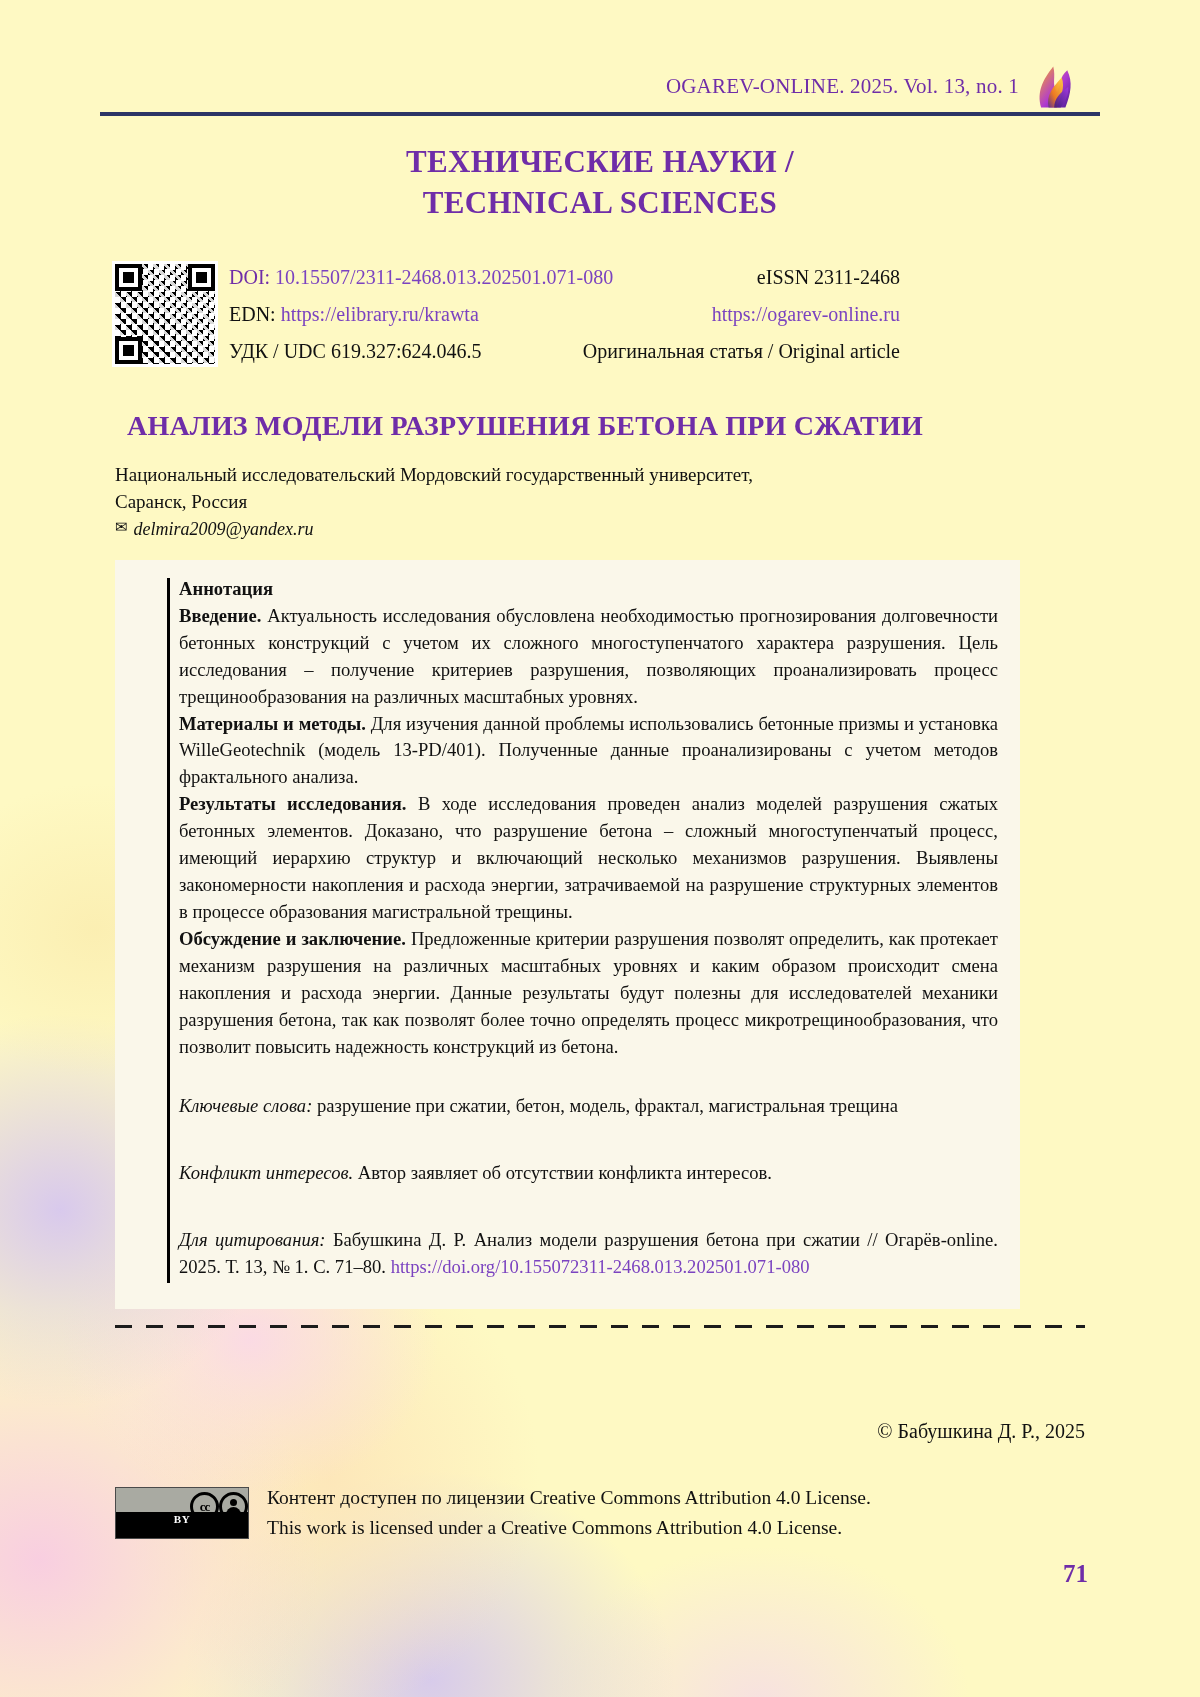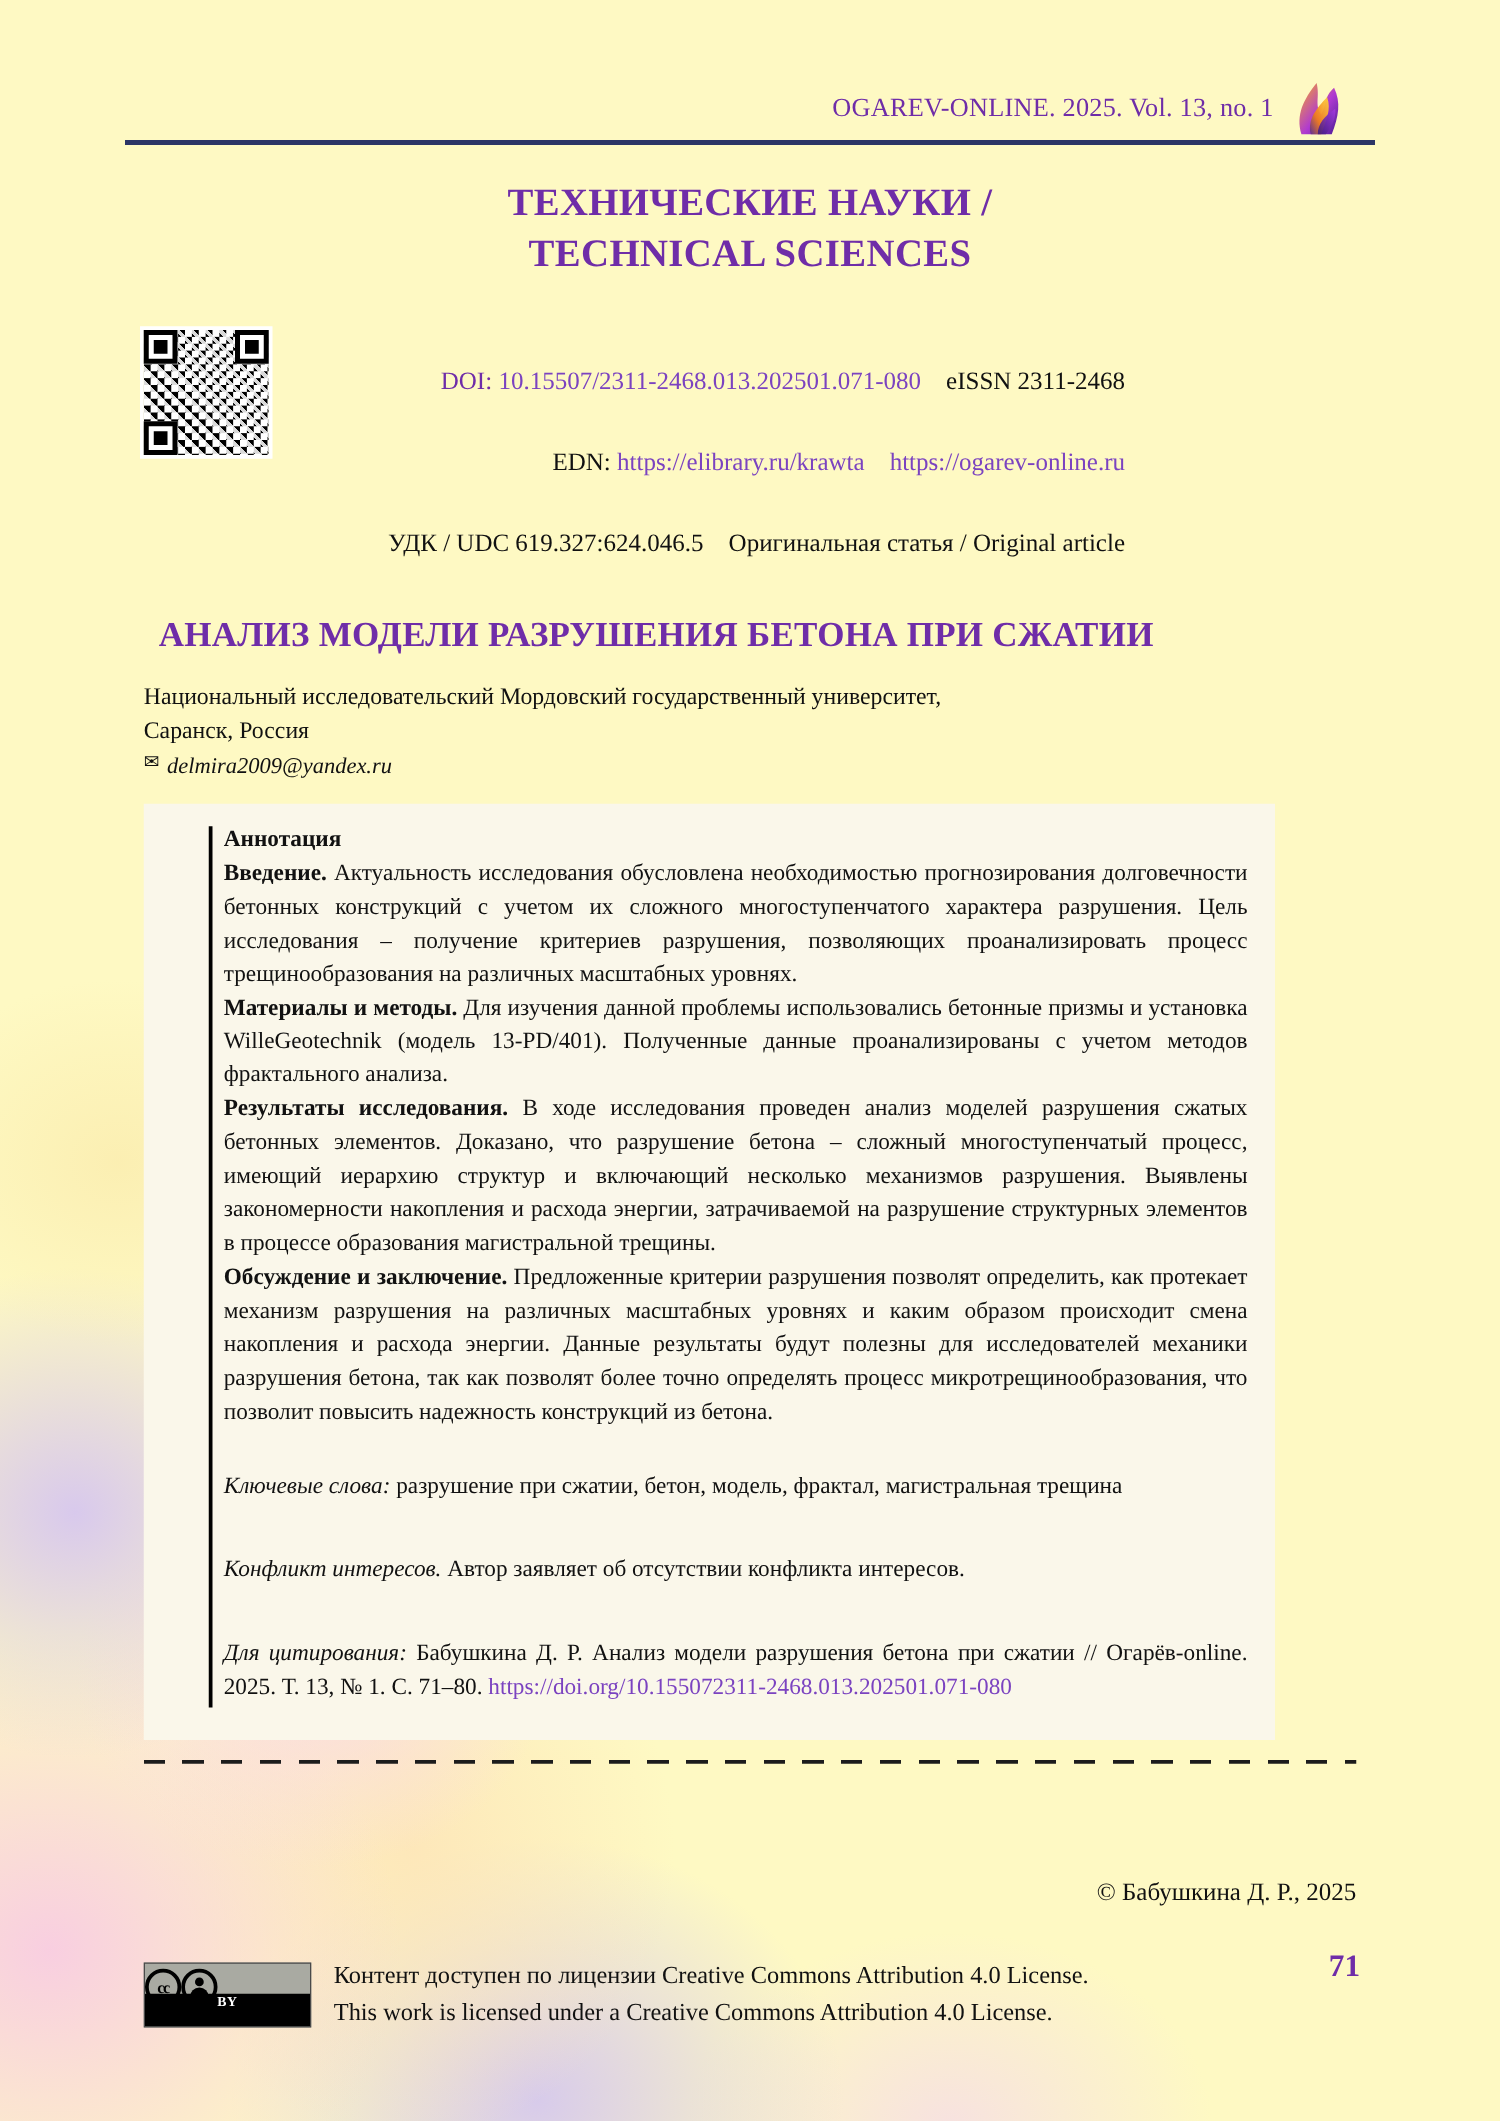--- a/index.html
+++ b/index.html
@@ -51,21 +51,21 @@
       repeating-conic-gradient(#000 0% 25%, #fff 0% 50%);
     background-size:auto,11px 11px;
     outline:3px solid #fff;
   }
   .qr .f{position:absolute;width:27px;height:27px;border:4px solid #000;background:#fff;}
   .qr .f::after{content:"";position:absolute;inset:4px;background:#000;}
   .qr .f-tl{left:0;top:0;}
   .qr .f-tr{right:0;top:0;}
   .qr .f-bl{left:0;bottom:0;}
   .meta-grid{flex:1;display:flex;flex-direction:column;gap:14px;margin-top:6px;font-size:20px;}
-  .meta-line{display:flex;justify-content:flex-end;align-items:baseline;gap:20px;margin-top:28px;}
+  .meta-line{display:flex;justify-content:space-between;align-items:baseline;gap:20px;}
   .purple{color:var(--accent);}
   .link{color:var(--link);cursor:pointer;}
   .meta-right{text-align:right;white-space:nowrap;}
 
   
   .article-title{margin:46px 0 0 12px;color:var(--accent);font-size:28px;font-weight:bold;letter-spacing:.2px;}
   .author{margin-top:44px;font-size:22px;font-weight:bold;}
   .affiliation{margin-top:20px;font-size:19px;line-height:1.42;}
   .email-row{margin-top:3px;font-size:18px;display:flex;align-items:center;gap:6px;}
   .email-icon{font-size:15px;line-height:1;position:relative;top:-2px;}
@@ -91,21 +91,21 @@
     margin-top:16px;height:3px;
     background:repeating-linear-gradient(90deg,var(--dash) 0 17px,transparent 17px 31px);
   }
 
   .copyright{margin-top:92px;text-align:right;font-size:20px;}
 
   
   .license-row{display:flex;align-items:center;gap:18px;margin-top:40px;}
   .cc-badge{
     position:relative;width:134px;height:52px;background:#a9aaa2;border:1px solid #4a4a4a;
-    display:flex;justify-content:flex-start;align-items:flex-start;padding-top:4px;flex:0 0 auto;
+    display:flex;justify-content:flex-end;align-items:flex-start;padding-top:4px;flex:0 0 auto;
   }
   .cc-circ{
     width:29px;height:29px;border-radius:50%;border:3px solid #000;background:transparent;
     display:flex;align-items:center;justify-content:center;
   }
   .cc-cc{font-weight:bold;font-size:13px;letter-spacing:-1px;line-height:1;color:#000;}
   .cc-person{display:flex;flex-direction:column;align-items:center;justify-content:flex-end;height:100%;padding-bottom:2px;}
   .cc-head{width:7px;height:7px;border-radius:50%;background:#000;}
   .cc-torso{width:15px;height:9px;border-radius:8px 8px 0 0;background:#000;margin-top:1px;}
   .cc-strip{

